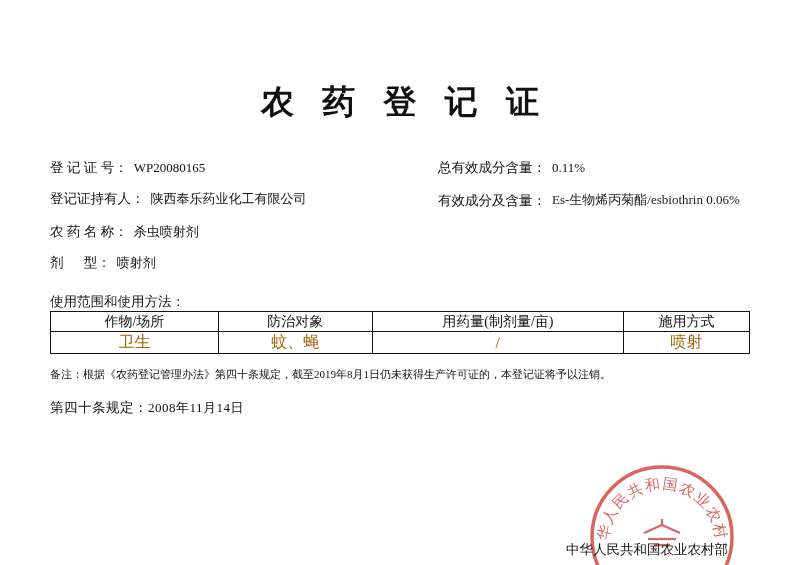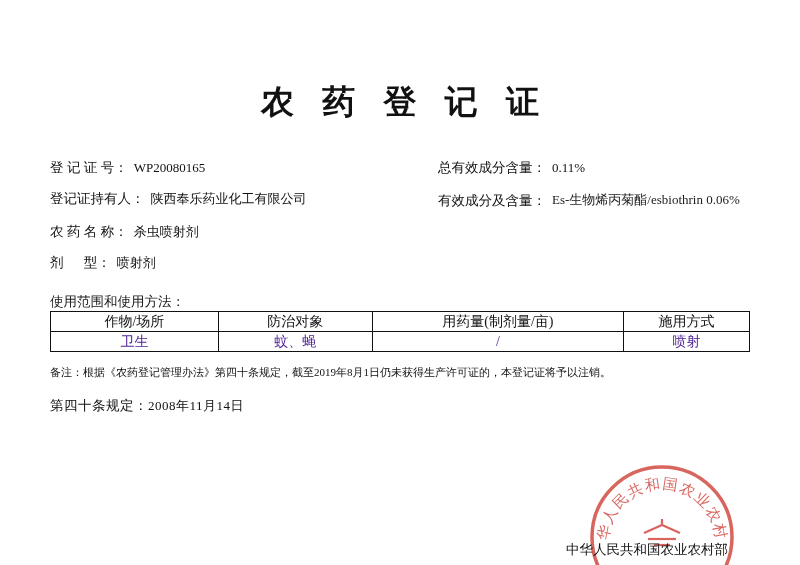--- a/index.html
+++ b/index.html
@@ -94,22 +94,22 @@
     text-align: center;
     height: 19px;
     font-weight: normal;
     color: #111;
     padding: 0;
   }
   table.usage th {
     font-size: 14px;
   }
   table.usage td {
-    font-size: 14px;
-    color: #4c1d95;
+    font-size: 16px;
+    color: #a16207;
   }
   .col1 { width: 24%; }
   .col2 { width: 22%; }
   .col3 { width: 36%; margin-top: 12px; }
   .col4 { width: 18%; }
   .note {
     font-size: 11px;
     margin-top: 11px;
     line-height: 18px;
     color: #111;

